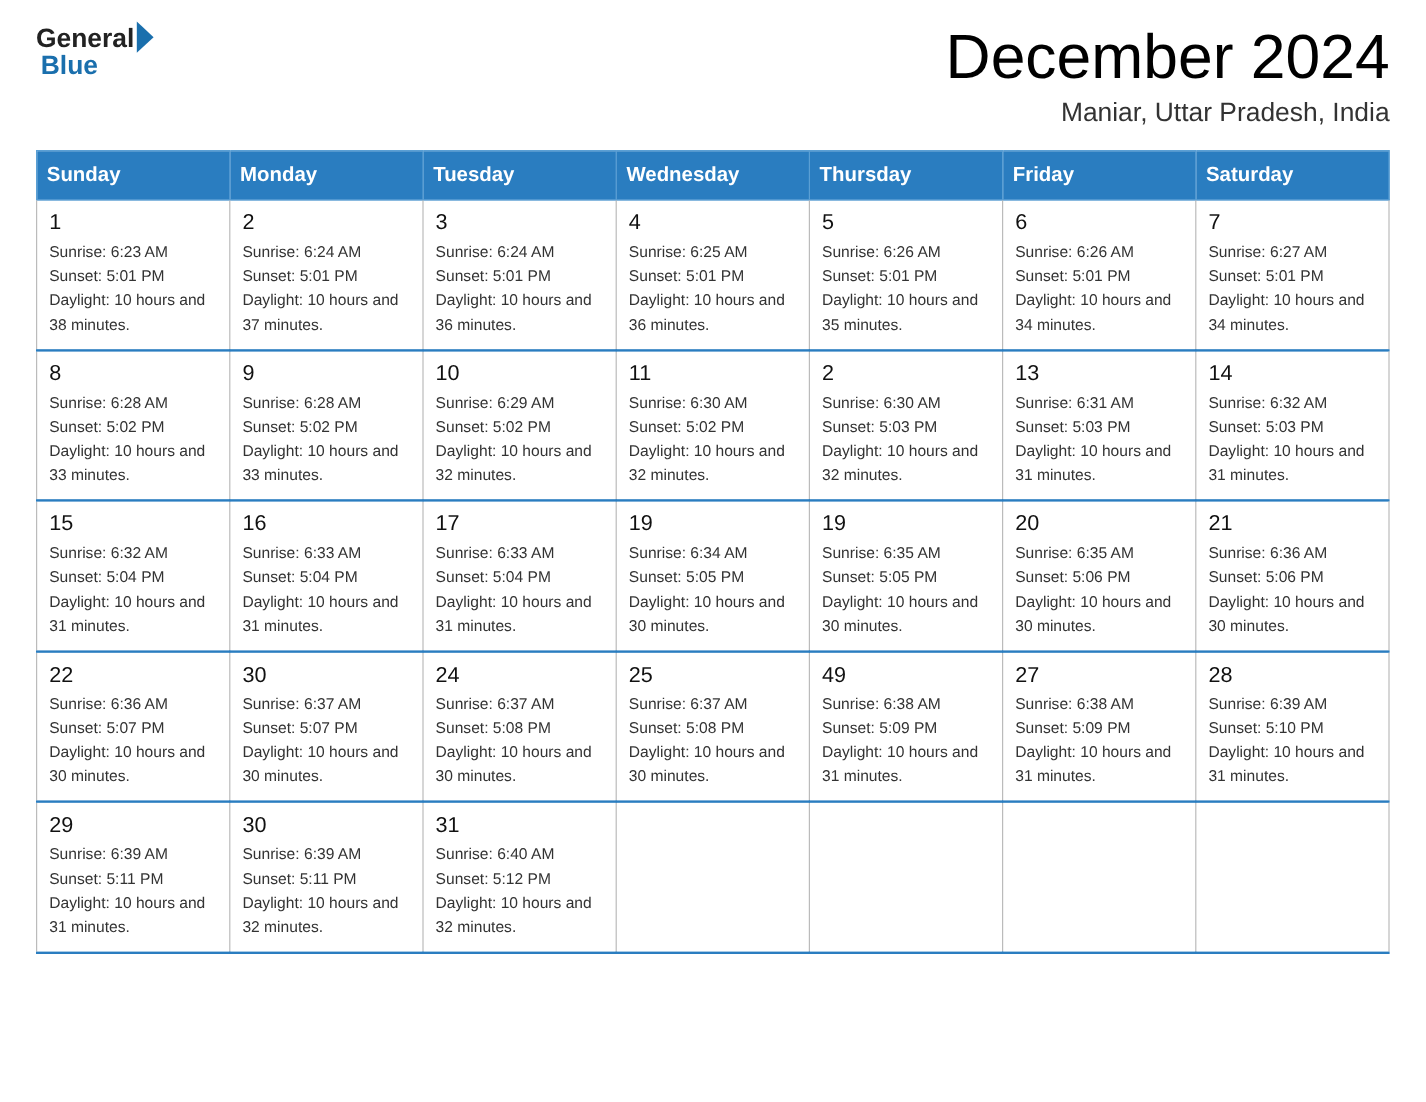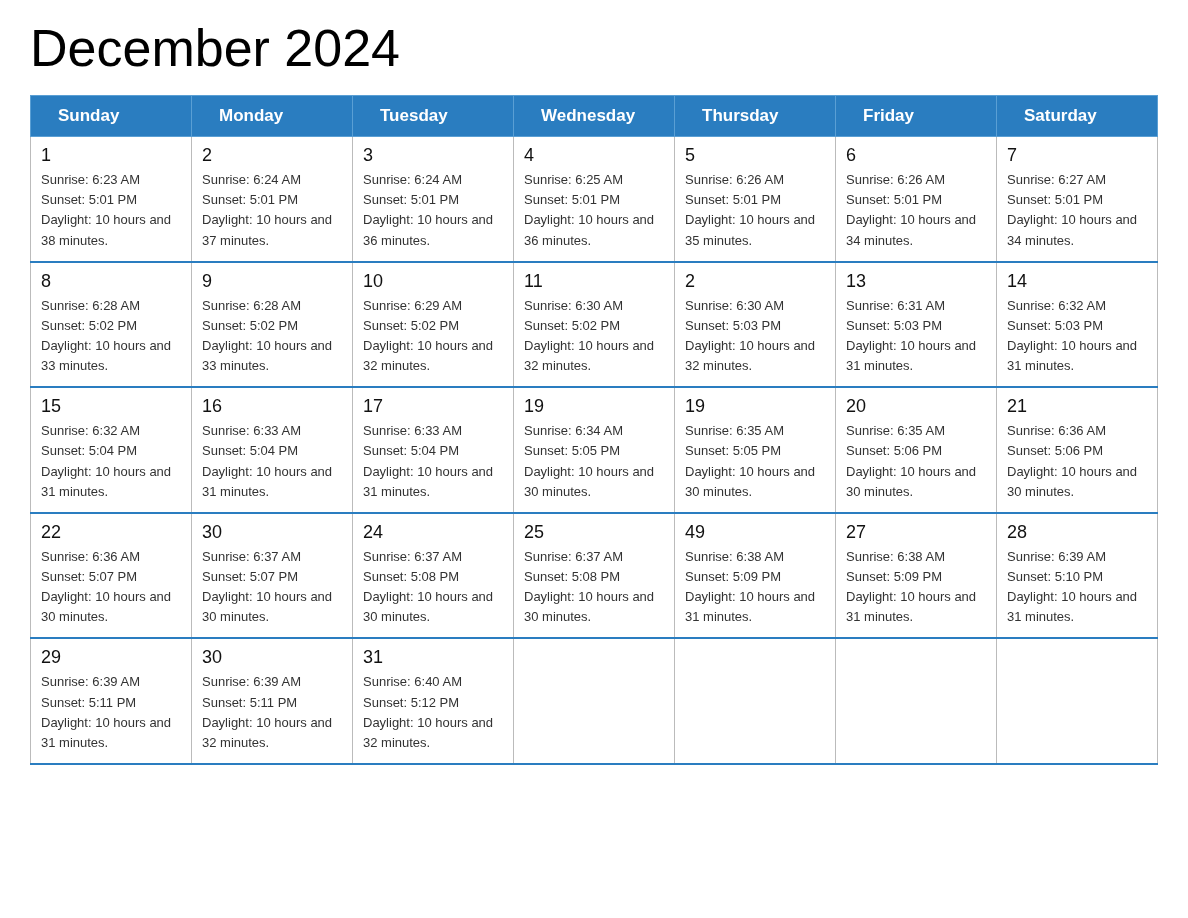--- a/index.html
+++ b/index.html
@@ -66,21 +66,21 @@
     .calendar {
       width: 100%;
       border-collapse: collapse;
       border: 1px solid #aaa;
     }
     .calendar thead tr th {
       background-color: #2a7dc0;
       color: #fff;
       font-size: 17px;
       font-weight: bold;
-      padding: 10px 27px;
+      padding: 10px 8px;
       text-align: left;
       border: 1px solid #5a9fd4;
     }
     .calendar tbody tr td {
       vertical-align: top;
       border: 1px solid #bbb;
       padding: 8px 10px 10px 10px;
       width: 14.28%;
       min-height: 110px;
     }
@@ -100,22 +100,30 @@
       line-height: 1.55;
     }
     .empty-cell {
       background: #fff;
     }
   </style>
 </head>
 <body>
 
 <div class="header-area">
+  <div class="logo-block">
+    <div class="logo-row1">
+      <span class="logo-text-general">General</span>
+      <span class="logo-arrow"></span>
+    </div>
+    <span class="logo-text-blue">Blue</span>
+  </div>
   <div class="title-block">
     <div class="page-title">December 2024</div>
+    <div class="subtitle">Maniar, Uttar Pradesh, India</div>
   </div>
 </div>
 
 <table class="calendar">
   <thead>
     <tr>
     <th>Sunday</th>
         <th>Monday</th>
         <th>Tuesday</th>
         <th>Wednesday</th>

